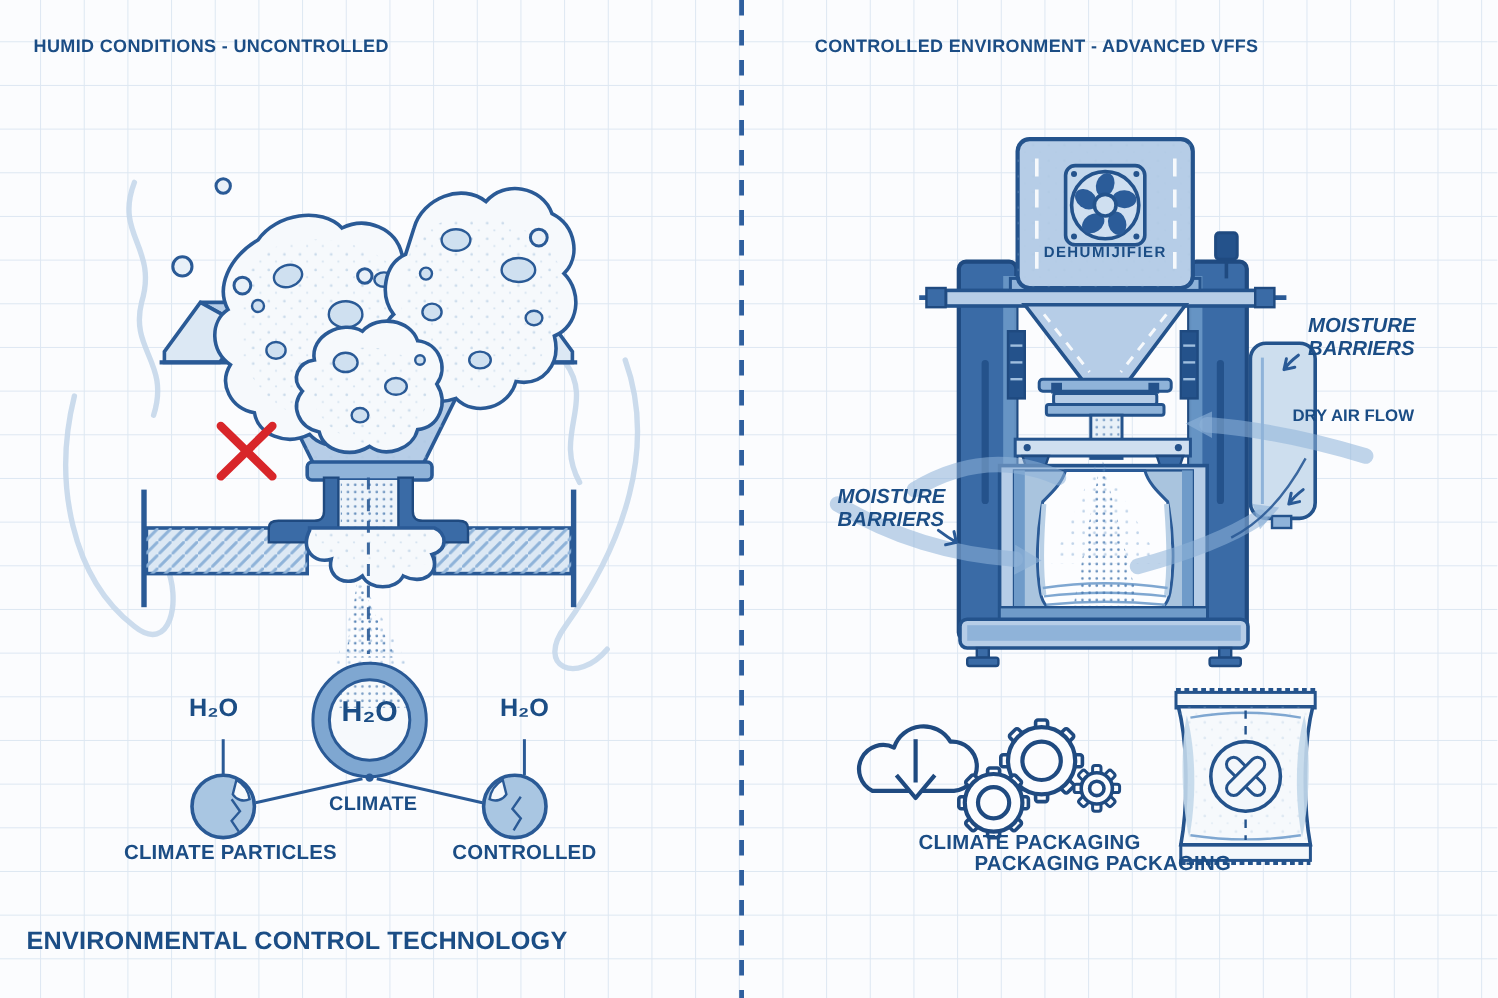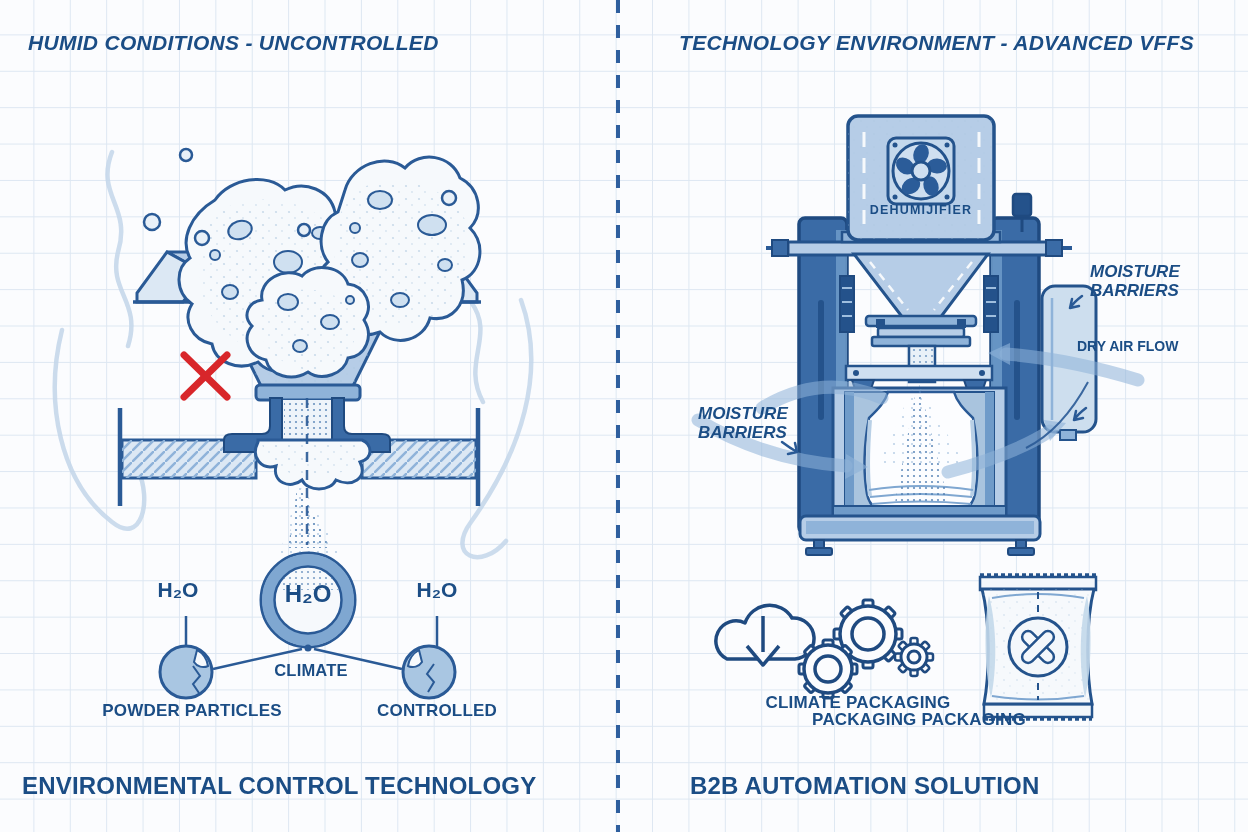--- a/index.html
+++ b/index.html
@@ -17,22 +17,22 @@
   }
   svg{position:absolute;left:0;top:0;}
   .lbl{
     position:absolute;
     color:#1b4d85;
     font-weight:700;
     white-space:nowrap;
     line-height:1.1;
   }
   .ctr{transform:translate(-50%,-50%);}
-  .t-title{font-size:21px;letter-spacing:.3px;font-style:italic;}
-  .t-footer{font-size:24px;letter-spacing:.2px;}
+  .t-title{font-size:15px;letter-spacing:.3px;}
+  .t-footer{font-size:21px;letter-spacing:.2px;}
   .t-h2o{font-size:21px;}
   .t-h2o-big{font-size:24px;}
   .t-small{font-size:17px;letter-spacing:.2px;}
   .t-tiny{font-size:12.5px;letter-spacing:1.2px;}
   .t-air{font-size:14px;}
   .two-line div{line-height:19px;font-size:17px;font-style:italic;}
 </style>
 </head>
 <body>
 
@@ -372,29 +372,28 @@
       <g>
         <circle cx="1038" cy="647" r="29" fill="#f3f7fb" stroke="#24538c" stroke-width="3"></circle>
         <rect x="1018" y="641" width="40" height="12" rx="6" fill="#f3f7fb" stroke="#24538c" stroke-width="2.5" transform="rotate(45 1038 647)"></rect>
         <rect x="1018" y="641" width="40" height="12" rx="6" fill="#f3f7fb" stroke="#24538c" stroke-width="2.5" transform="rotate(-45 1038 647)"></rect>
       </g>
     </g>
   </g>
 </svg>
 
 <div class="lbl t-title" style="left:28px;top:31px">HUMID CONDITIONS - UNCONTROLLED</div>
-<div class="lbl t-title" style="left:679px;top:31px">TECHNOLOGY ENVIRONMENT - ADVANCED VFFS</div>
+<div class="lbl t-title" style="left:679px;top:31px">CONTROLLED ENVIRONMENT - ADVANCED VFFS</div>
 <div class="lbl t-footer" style="left:22px;top:773px">ENVIRONMENTAL CONTROL TECHNOLOGY</div>
-<div class="lbl t-footer" style="left:690px;top:773px">B2B AUTOMATION SOLUTION</div>
 
 <div class="lbl ctr t-h2o" style="left:178px;top:590px">H₂O</div>
 <div class="lbl ctr t-h2o-big" style="left:308px;top:594px">H₂O</div>
 <div class="lbl ctr t-h2o" style="left:437px;top:590px">H₂O</div>
 <div class="lbl ctr t-small" style="left:311px;top:670px;font-size:16.5px">CLIMATE</div>
-<div class="lbl ctr t-small" style="left:192px;top:711px">POWDER PARTICLES</div>
+<div class="lbl ctr t-small" style="left:192px;top:711px">CLIMATE PARTICLES</div>
 <div class="lbl ctr t-small" style="left:437px;top:711px">CONTROLLED</div>
 
 <div class="lbl ctr t-tiny" style="left:921px;top:211px">DEHUMIJIFIER</div>
 
 <div class="lbl two-line" style="left:698px;top:404px">
   <div>MOISTURE</div>
   <div>BARRIERS</div>
 </div>
 <div class="lbl two-line" style="left:1090px;top:262px">
   <div>MOISTURE</div>

